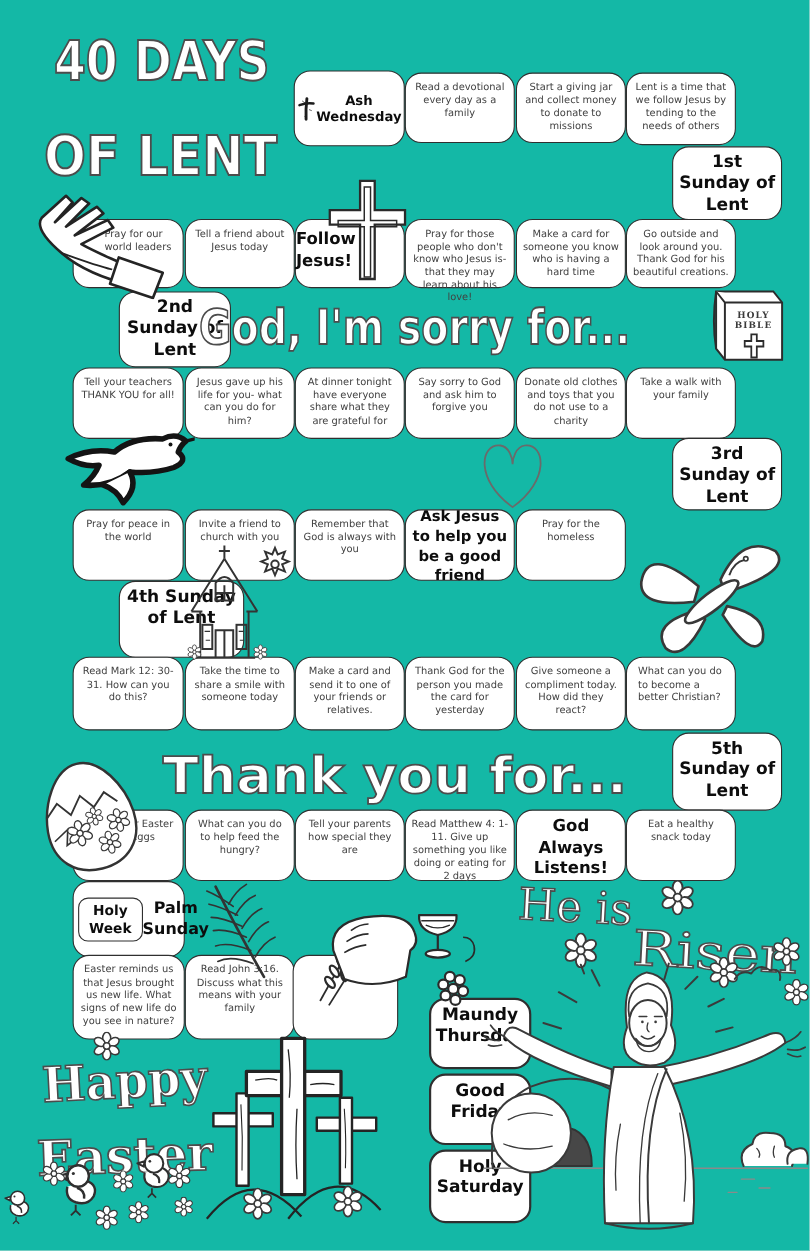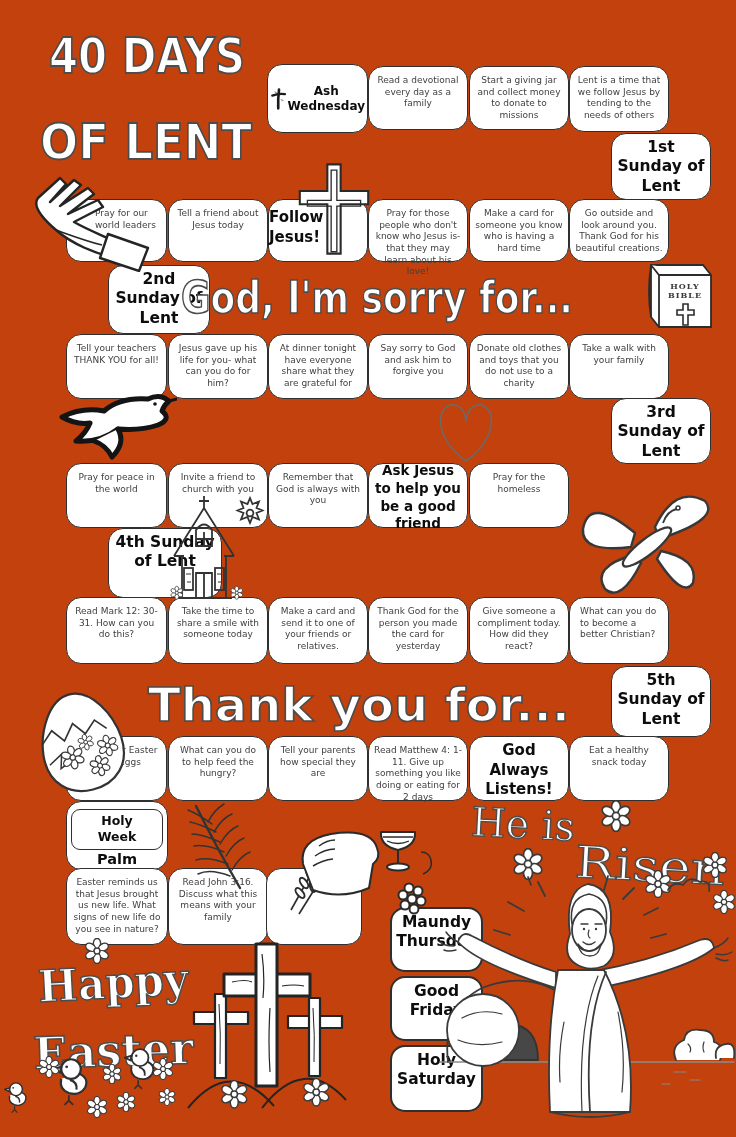--- a/index.html
+++ b/index.html
@@ -1,28 +1,28 @@
 <!DOCTYPE html>
 <html><head>
 <meta charset="utf-8">
 <style>
   html,body{margin:0;padding:0;background:#e8e8e8;}
-  .board{position:relative;width:736px;height:1137px;background:#c2410c;overflow:hidden;
+  .board{position:relative;width:736px;height:1137px;background:#14b8a6;overflow:hidden;
          font-family:"DejaVu Sans",sans-serif;margin:0 auto;}
   .abs{position:absolute;}
   .cell{position:absolute;box-sizing:border-box;border:1.6px solid #2f2f2f;border-radius:15px;
         background:#fff;display:flex;align-items:flex-start;justify-content:center;
         padding:8px 5px 4px 5px;text-align:center;color:#414141;font-size:9px;line-height:1.3;z-index:2;}
   .sunday{font-weight:700;font-size:15.5px;color:#0d0d0d;line-height:1.25;padding:4px;margin-left:42px;}
   .bold-task{font-weight:700;font-size:13.5px;color:#0d0d0d;align-items:center;line-height:1.3;}
   .ash-cell{flex-direction:row;align-items:center;justify-content:flex-start;gap:1px;
             font-weight:700;font-size:12px;color:#0d0d0d;text-align:center;padding:4px 2px;line-height:1.2;}
   .follow-cell{font-weight:700;font-size:15px;color:#0d0d0d;align-items:flex-start;
                justify-content:flex-start;text-align:left;padding-left:0;line-height:1.3;}
-  .holy-outer{flex-direction:column;align-items:center;justify-content:space-between;padding:7px 4px 6px 4px;}
+  .holy-outer{flex-direction:row;align-items:center;justify-content:space-between;padding:7px 4px 6px 4px;}
   .holy-inner{border:1.6px solid #2f2f2f;border-radius:9px;font-weight:700;font-size:12.5px;
               padding:3px 9px;color:#0d0d0d;background:#fff;}
   .palm-label{font-weight:700;font-size:14.5px;color:#0d0d0d;}
   .pad-left-hands{padding-left:28px;text-align:left;justify-content:center;}
   .pad-left-egg{padding-left:32px;}
   svg text{font-family:"DejaVu Sans",sans-serif;}
   svg text.serif{font-family:"DejaVu Serif",serif;}
   .icon{z-index:4;}
   .under{z-index:1;}
   .heading{z-index:3;}

